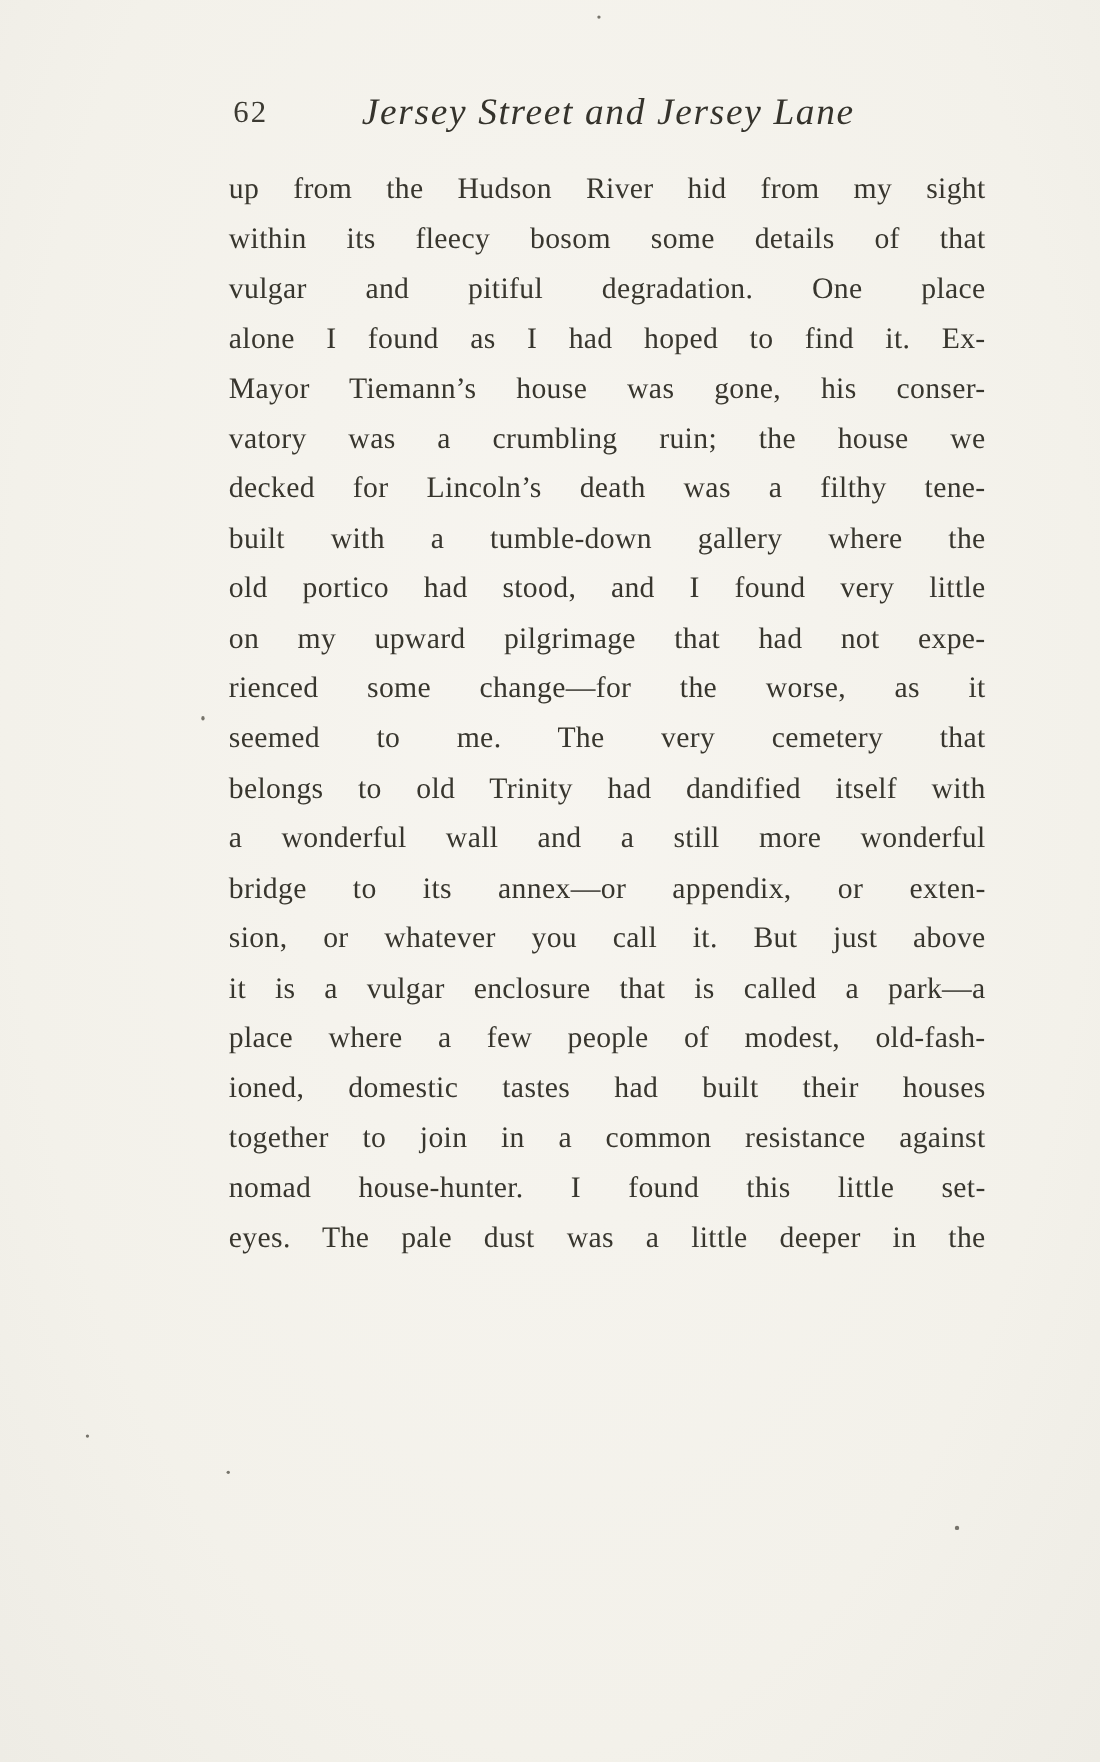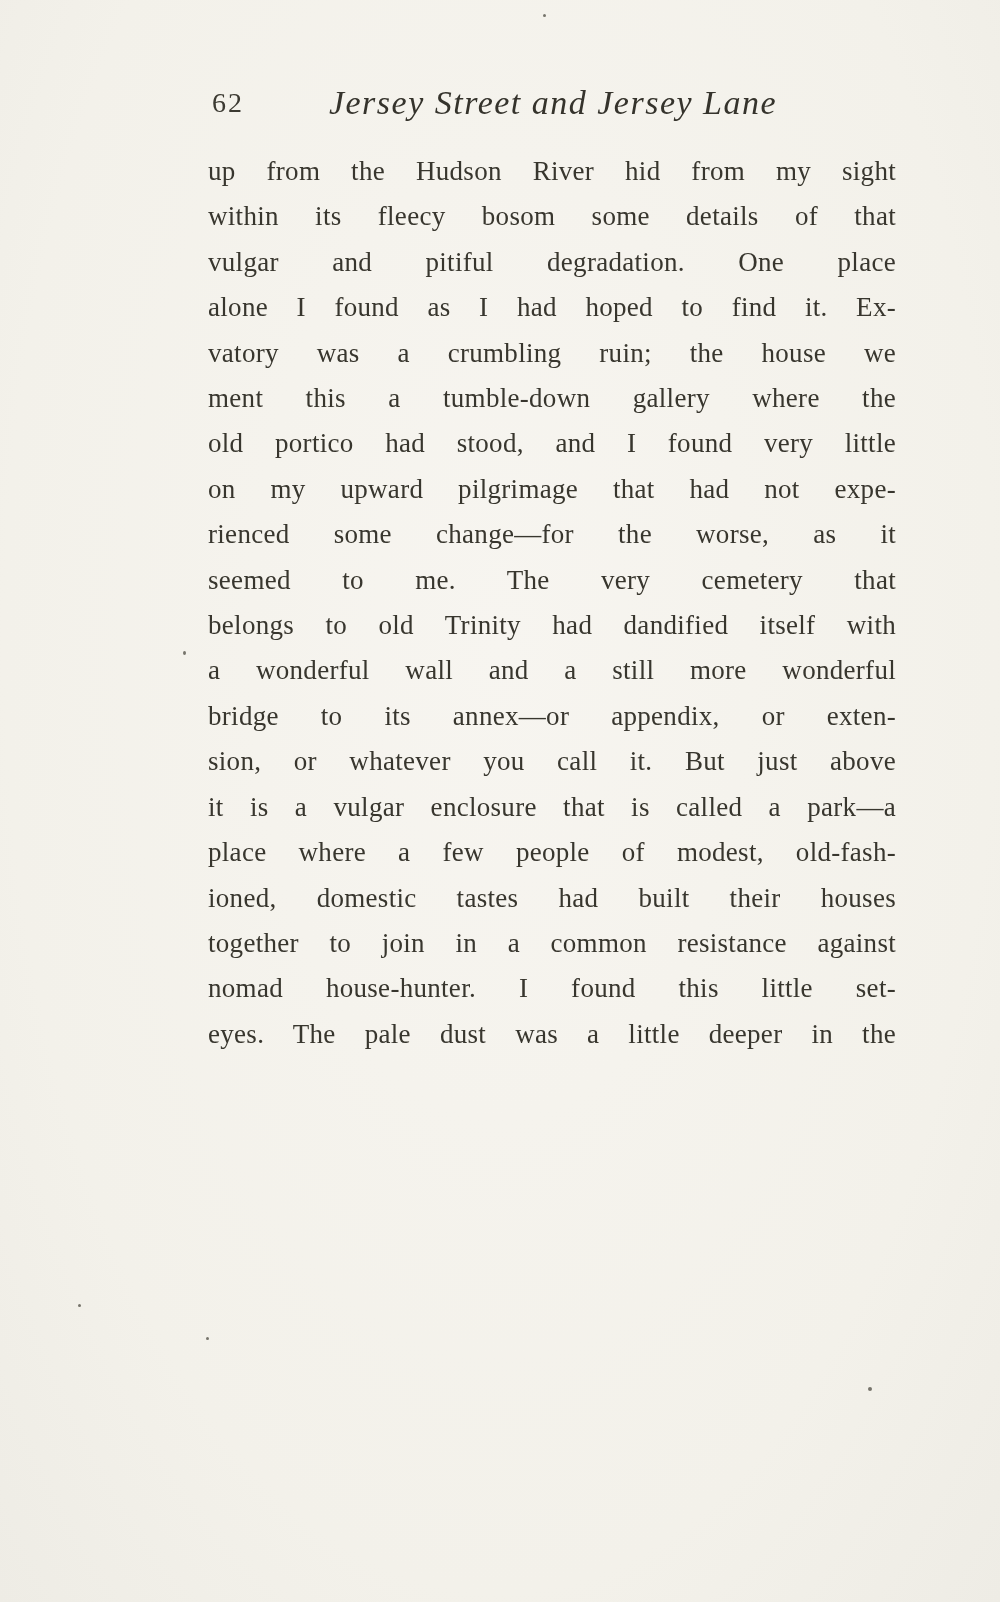--- a/index.html
+++ b/index.html
@@ -78,22 +78,24 @@
   <div class="running-header">
     <span class="page-number">62</span>
     <span class="header-title">Jersey Street and Jersey Lane</span>
   </div>
 
   <div class="body-text">
     <div class="line">up from the Hudson River hid from my sight</div>
     <div class="line">within its fleecy bosom some details of that</div>
     <div class="line">vulgar and pitiful degradation.  One place</div>
     <div class="line">alone I found as I had hoped to find it.  Ex-</div>
+    <div class="line">Mayor Tiemann’s house was gone, his conser-</div>
     <div class="line">vatory was a crumbling ruin; the house we</div>
-    <div class="line">ment this a tumble-down gallery where the</div>
+    <div class="line">decked for Lincoln’s death was a filthy tene-</div>
+    <div class="line">built with a tumble-down gallery where the</div>
     <div class="line">old portico had stood, and I found very little</div>
     <div class="line">on my upward pilgrimage that had not expe-</div>
     <div class="line">rienced some change—for the worse, as it</div>
     <div class="line">seemed to me.  The very cemetery that</div>
     <div class="line">belongs to old Trinity had dandified itself with</div>
     <div class="line">a wonderful wall and a still more wonderful</div>
     <div class="line">bridge to its annex—or appendix, or exten-</div>
     <div class="line">sion, or whatever you call it.  But just above</div>
     <div class="line">it is a vulgar enclosure that is called a park—a</div>
     <div class="line">place where a few people of modest, old-fash-</div>

